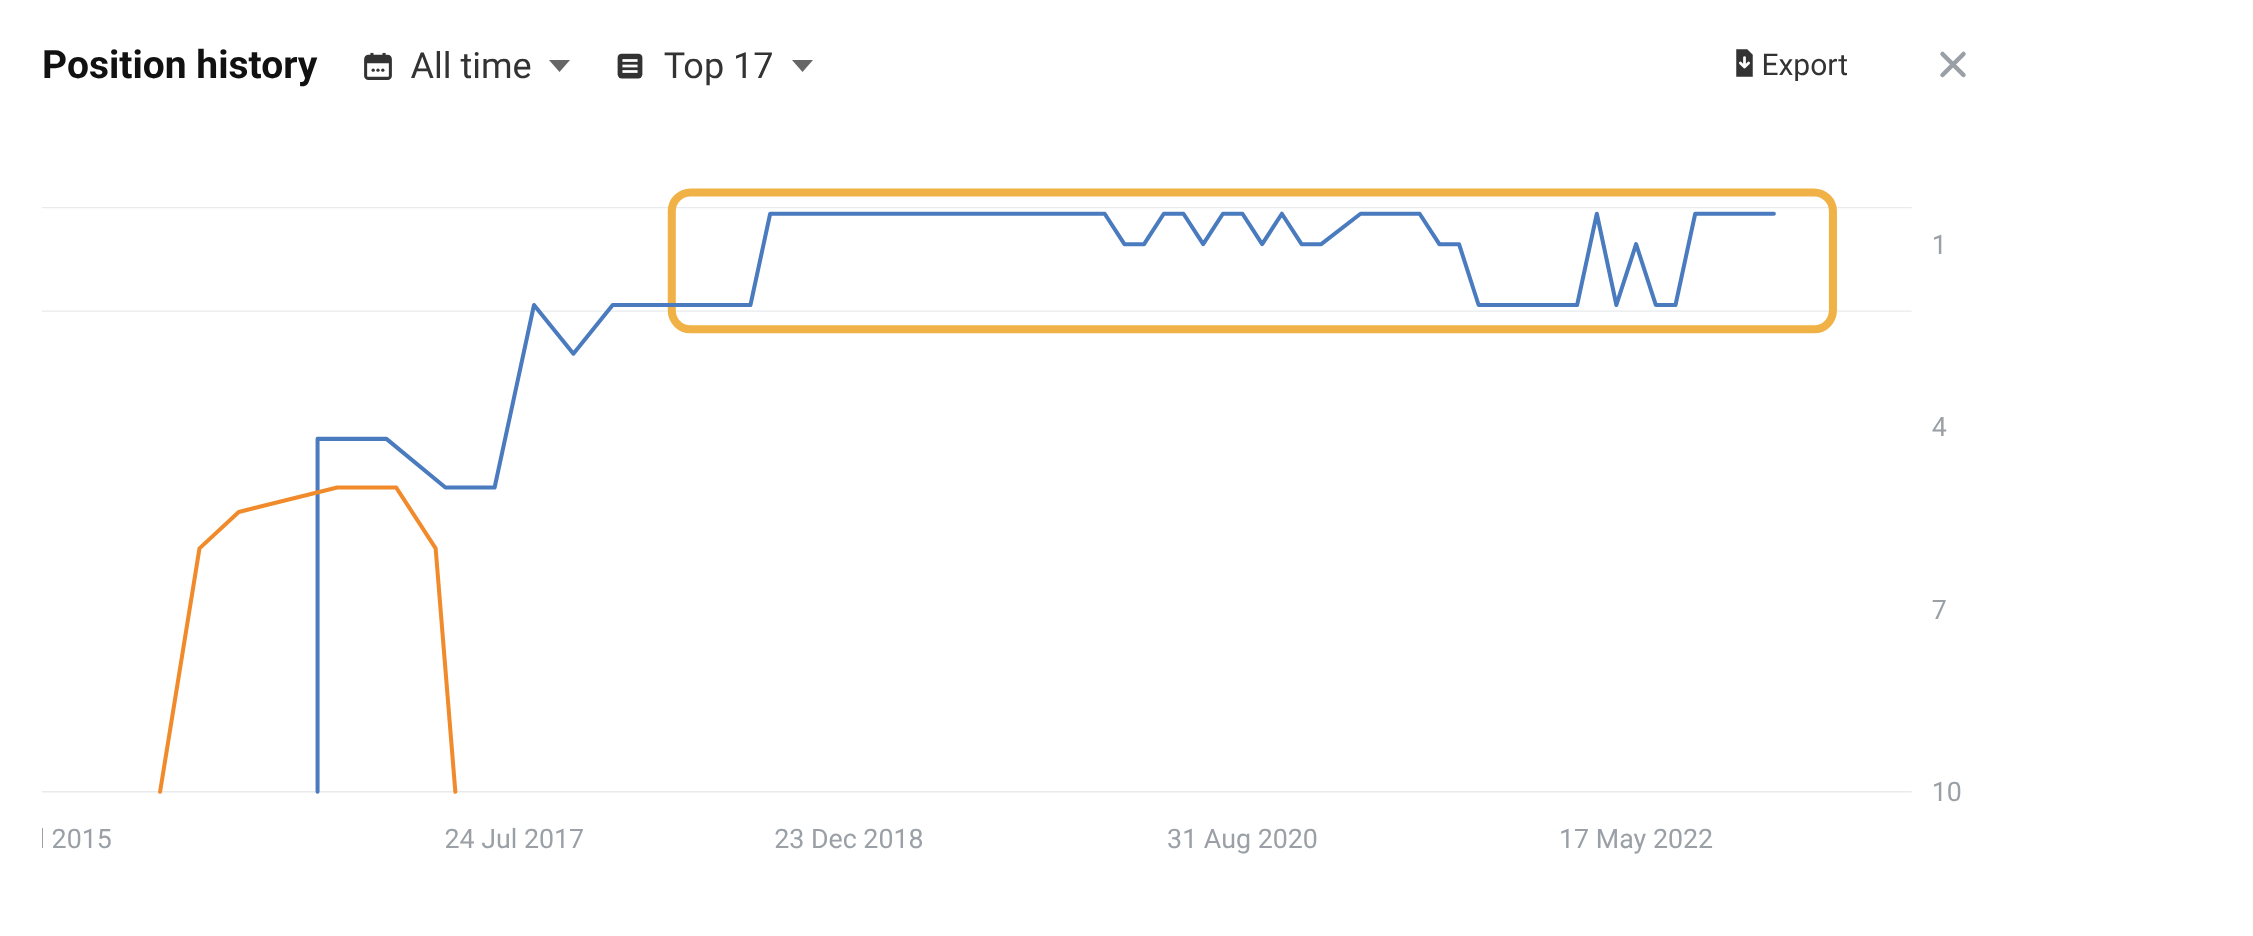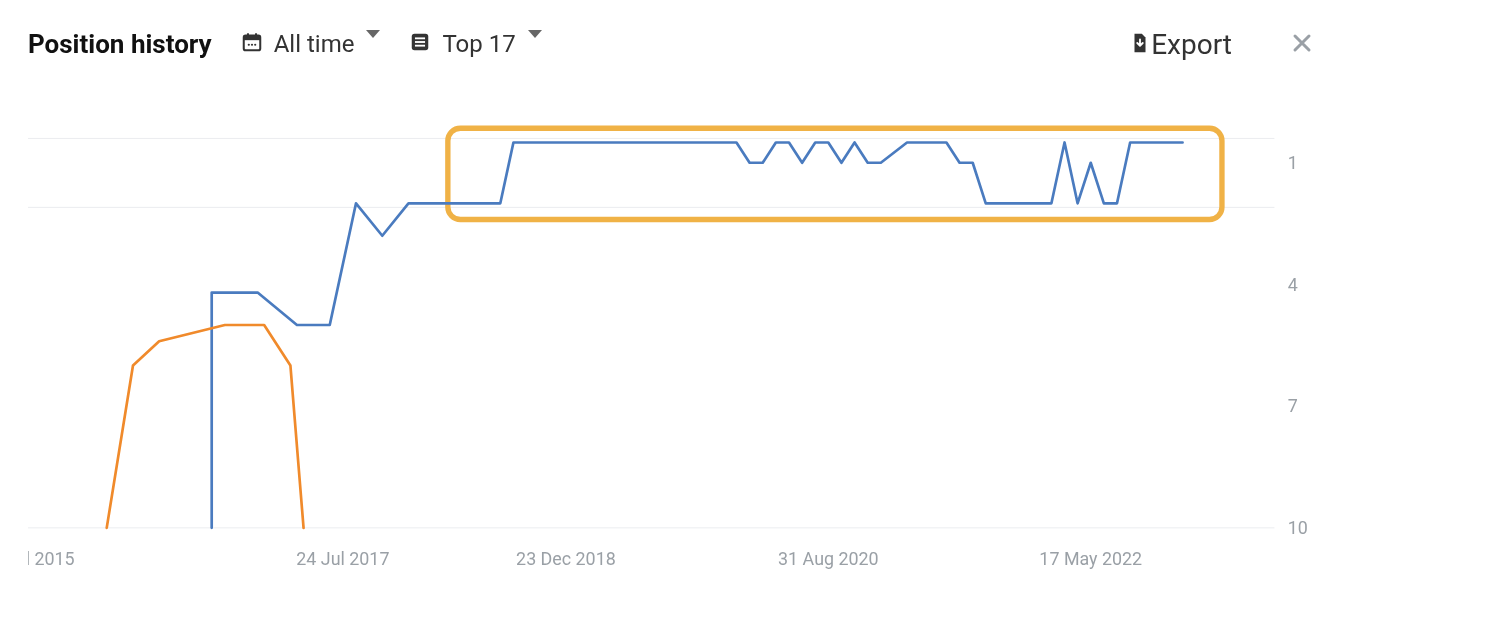--- a/index.html
+++ b/index.html
@@ -22,20 +22,21 @@
     align-items: center;
     gap: 28px;
     height: 48px;
   }
   .title {
     font-size: 26px;
     font-weight: 700;
   }
   .ctl {
     display: inline-flex;
+    align-items: center;
     gap: 10px;
     font-size: 24px;
     color: #333;
     cursor: pointer;
   }
   .ctl .icon-box {
     width: 24px;
     height: 24px;
     display: inline-flex;
     align-items: center;
@@ -46,21 +47,21 @@
     border-left: 7px solid transparent;
     border-right: 7px solid transparent;
     border-top: 8px solid #666;
     display:inline-block;
     margin-left:2px;
   }
   .spacer { flex: 1 1 auto; }
   .export {
     display: inline-flex;
     align-items: flex-start;
-    font-size: 28px;
+    font-size: 20px;
     color: #333;
     cursor: pointer;
   }
   .close {
     margin-left: 24px;
     font-size: 32px;
     color: #9aa0a6;
     cursor: pointer;
     line-height: 1;
     padding: 4px 6px;

